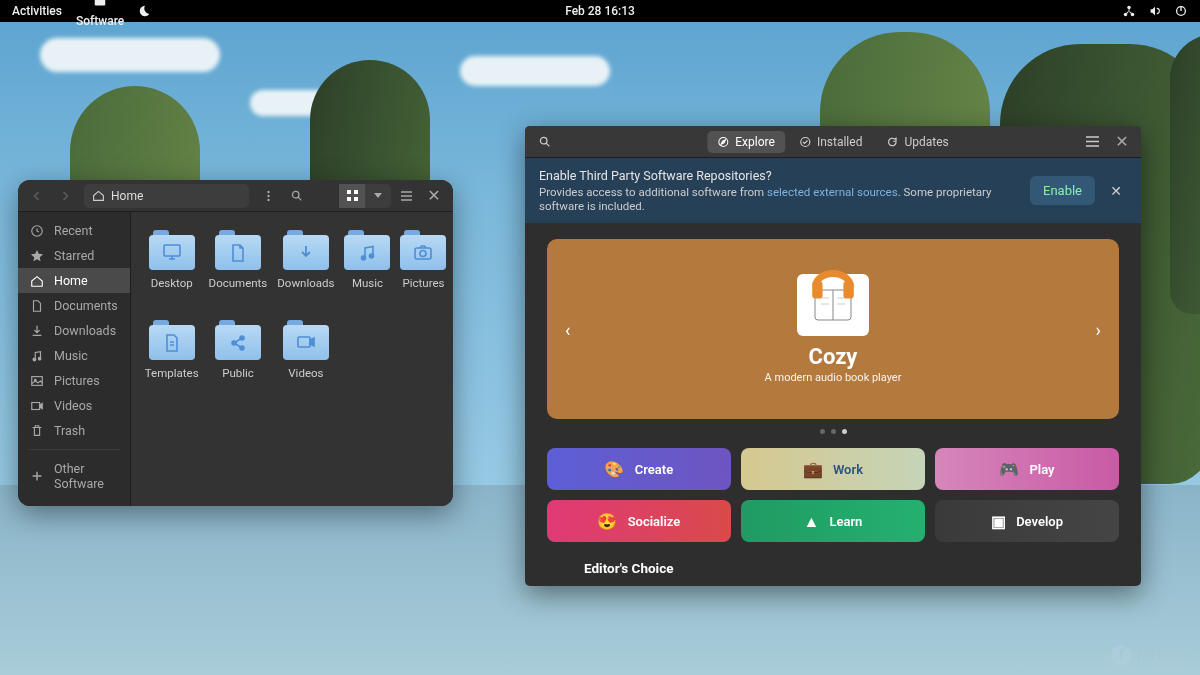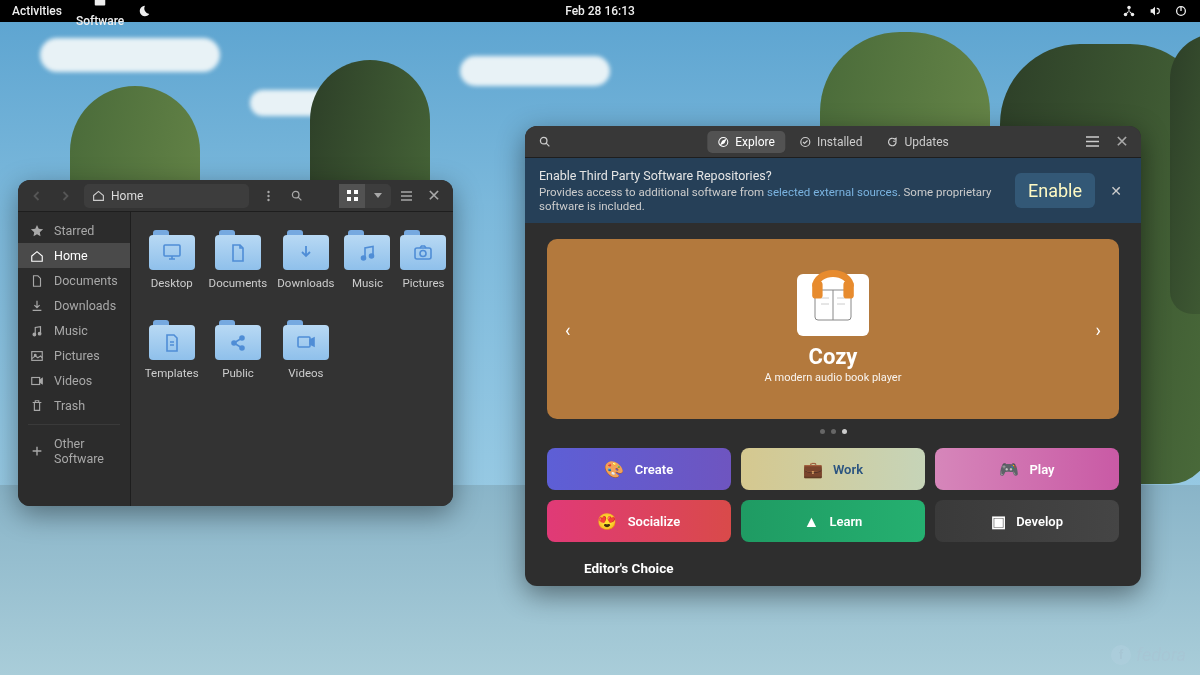--- a/index.html
+++ b/index.html
@@ -37,30 +37,30 @@
 .sb-icon{ width:14px; height:14px; flex-shrink:0;}
 .file-grid { flex:1; background:#333333; padding:18px 14px; display:grid; grid-template-columns:repeat(5,1fr); grid-auto-rows:82px; gap:8px 10px; align-content:start;}
 .folder { display:flex; flex-direction:column; align-items:center; gap:6px; cursor:pointer;}
 .folder-ico { width:46px; height:40px; position:relative;}
 .folder-ico::before{content:""; position:absolute; top:0; left:4px; width:16px; height:8px; background:#76a9e0; border-radius:3px 3px 0 0;}
 .folder-ico::after{content:""; position:absolute; top:5px; left:0; right:0; bottom:0; background:linear-gradient(180deg,#b8d9f4 0%, #8fc0eb 100%); border-radius:4px;}
 .folder-glyph{position:absolute; top:14px; left:50%; transform:translateX(-50%); z-index:2; color:#4f8dd6; font-size:18px;}
 .folder-lbl{ color:#ccc; font-size:11.5px; text-align:center;}
 
 
-.soft-win { position: absolute; left: 525px; top: 126px; width: 616px; height: 460px; background: #2e2e2e; border-radius: 12px; box-shadow: 0 8px 28px rgba(0,0,0,.45); display: flex; flex-direction: column; overflow: hidden; z-index: 4;}
+.soft-win { position: absolute; left: 525px; top: 126px; width: 616px; height: 460px; background: #2e2e2e; border-radius: 5px; box-shadow: 0 8px 28px rgba(0,0,0,.45); display: flex; flex-direction: column; overflow: hidden; z-index: 4;}
 .soft-hdr { height: 32px; background: #383838; display:flex; align-items:center; padding:0 6px; gap:4px; border-bottom:1px solid #1e1e1e;}
 .soft-tabs { position:absolute; left:50%; transform:translateX(-50%); display:flex; gap:4px;}
 .soft-tab { display:flex; align-items:center; gap:6px; padding:4px 10px; color:#ccc; font-size:12px; border-radius:5px; cursor:pointer;}
 .soft-tab.active{ background:#525252; color:#fff;}
 .banner { background: #264058; padding:10px 14px; display:flex; align-items:center; gap:10px; color:#ccc; font-size:11.5px;}
 .banner-txt{flex:1;}
 .banner-title{color:#e5e5e5; font-size:12.5px; font-weight:400; margin-bottom:2px;}
 .banner a{color:#7ab3e0; }
-.banner-btn{background:#335876; color:#fef9c3; padding:7px 13px; border-radius:6px; font-size:18px; cursor:pointer; border:none;}
+.banner-btn{background:#335876; color:#86efac; padding:7px 13px; border-radius:6px; font-size:13px; cursor:pointer; border:none;}
 .banner-close{color:#ccc; width:22px; height:22px; display:flex; align-items:center; justify-content:center; cursor:pointer; font-size:14px;}
 .soft-body{flex:1; padding:16px 22px; overflow:auto;}
 .feature{background:#b3793d; border-radius:10px; height:180px; position:relative; display:flex; flex-direction:column; align-items:center; justify-content:center; color:#fff;}
 .feature-nav{position:absolute; top:50%; transform:translateY(-50%); color:#fff; font-size:18px; padding:10px; cursor:pointer;}
 .feature-nav.l{left:8px;} .feature-nav.r{right:8px;}
 .feat-icon{width:72px; height:62px; background:#fff; border-radius:6px; position:relative; margin-bottom:8px; display:flex; align-items:center; justify-content:center;}
 .feat-hp{position:absolute; top:-12px; width:52px; height:42px;}
 .feat-title{font-size:22px; font-weight:700;}
 .feat-sub{font-size:11px; opacity:.92; margin-top:2px;}
 .dots{display:flex; justify-content:center; gap:6px; margin:10px 0 14px;}
@@ -182,20 +182,27 @@
           <line x1="1" y1="3" x2="12" y2="3"></line>
           <line x1="1" y1="7" x2="12" y2="7"></line>
           <line x1="1" y1="11" x2="12" y2="11"></line>
         </svg>
       </div>
     <div class="hdr-btn">✕</div>
   </div>
   <div class="files-body">
     <div class="sidebar" id="files-sidebar">
         <div class="sb-item">
+          <svg class="sb-icon" viewBox="0 0 16 16" fill="none" stroke="currentColor" stroke-width="1.3">
+            <circle cx="8" cy="8" r="6"></circle>
+            <path d="M8 5v3l2 1"></path>
+          </svg>
+          <span>Recent</span>
+        </div>
+        <div class="sb-item">
           <svg class="sb-icon" viewBox="0 0 16 16" fill="currentColor">
             <path d="M8 1l2 4.5 5 .5-3.8 3.3L12 14l-4-2.4L4 14l.8-4.7L1 6l5-.5z"></path>
           </svg>
           <span>Starred</span>
         </div>
         <div class="sb-item active">
           <svg class="sb-icon" viewBox="0 0 16 16" fill="none" stroke="currentColor" stroke-width="1.3">
             <path d="M2 8l6-5 6 5v6H2z"></path>
           </svg>
           <span>Home</span>

